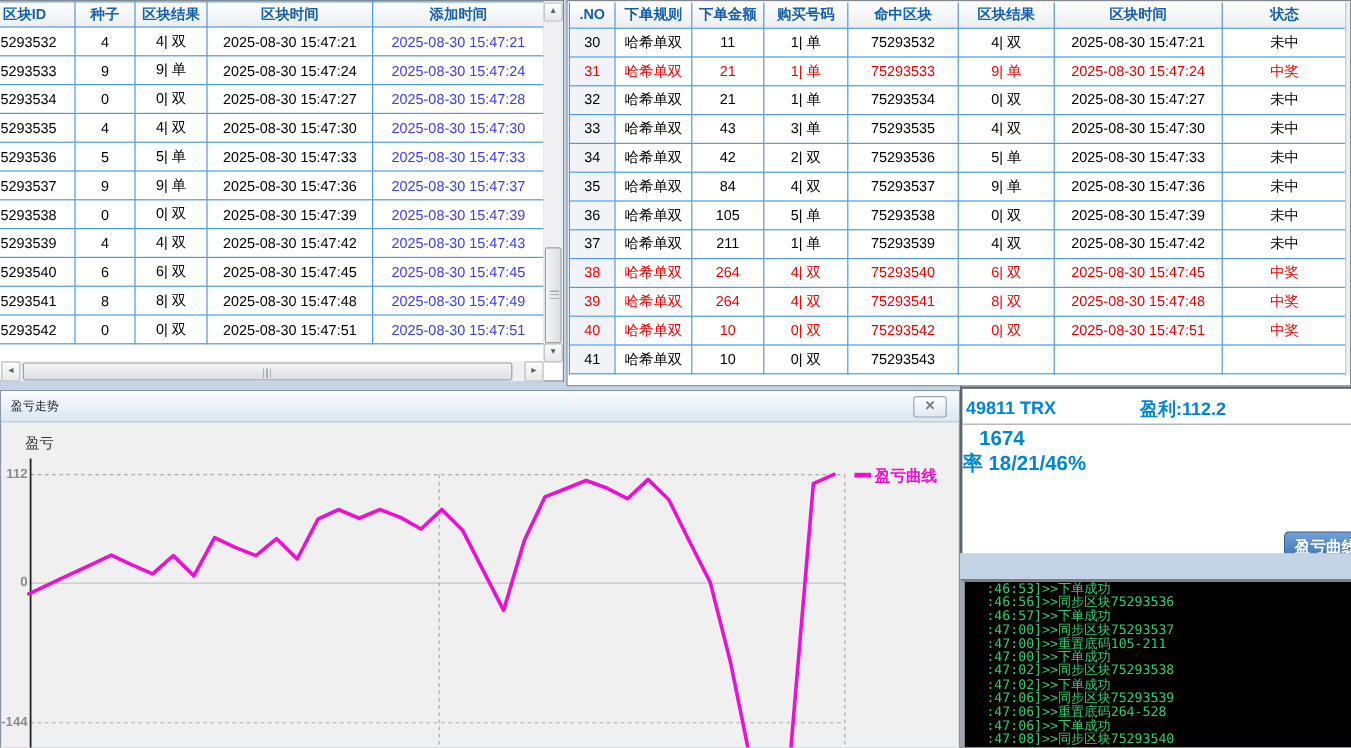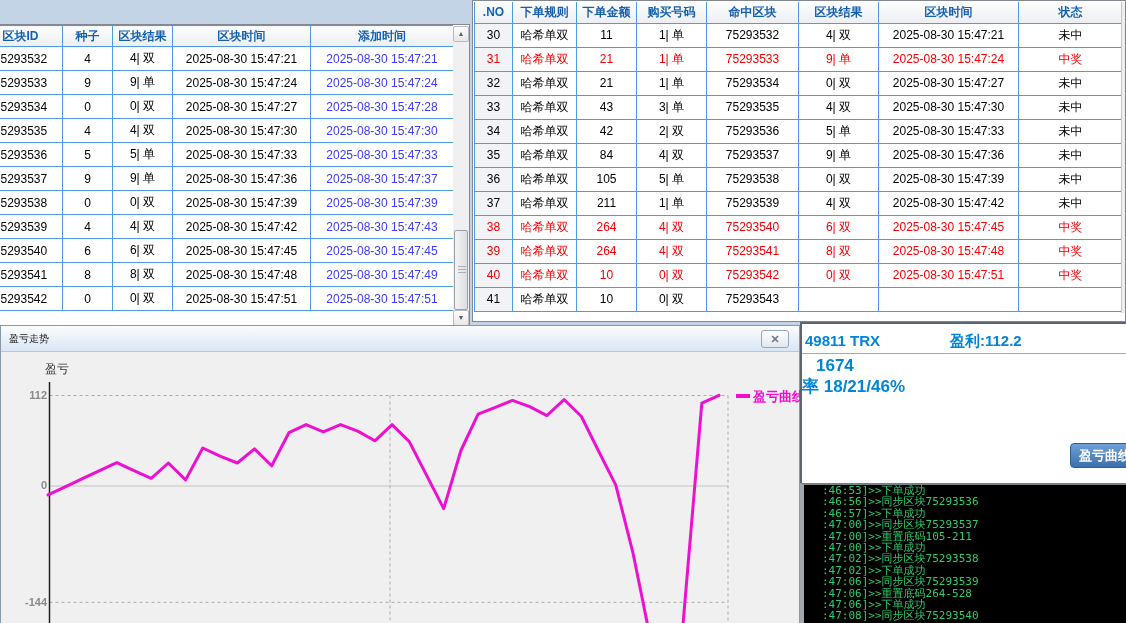--- a/index.html
+++ b/index.html
@@ -1,21 +1,21 @@
 <!DOCTYPE html>
 <html><head>
 <meta charset="utf-8">
 <style>
   * { margin:0; padding:0; box-sizing:border-box; }
   html,body { width:1126px; height:623px; overflow:hidden; }
   body { font-family:"Liberation Sans", sans-serif; background:#c3d4e6; position:relative; font-size:12px; }
 
   
   .win7-window { position:absolute; background:#fff; border:1px solid #828790; }
-  #left-window  { left:0; top:0; width:470px; height:318px; border-left:none;margin-top:24px; }
+  #left-window  { left:0; top:0; width:470px; height:318px; border-left:none; }
   #right-window { left:472px; top:0; width:654px; height:322px; }
 
   .tbl-clip { position:absolute; left:0; top:0; width:453px; height:298px; overflow:hidden; }
   table.grid { border-collapse:collapse; table-layout:fixed; }
   #left-table  { width:475px; margin-left:-22px; }
   #right-table { width:648px; margin-left:1px; margin-top:1px; }
   table.grid th {
     height:21px; font-weight:bold; color:#1560ae; text-align:center;
     background:linear-gradient(#fdfdfd,#eceef1);
     border:1px solid #4d9be2; border-top:none;
@@ -50,30 +50,30 @@
 
   
   #chart-window { position:absolute; left:0; top:325px; width:800px; height:298px;
                   background:#f0f0f0; border:1px solid #8898a8; border-bottom:none; }
   .titlebar { position:absolute; left:0; top:0; width:100%; height:26px;
               background:linear-gradient(#fbfcfd,#d9e6f4); border-bottom:1px solid #b8c6d8; }
   .titlebar .title { position:absolute; left:8px; top:6px; font-size:10px; color:#1a1a1a; }
   .closebtn { position:absolute; right:10px; top:4px; width:28px; height:18px;
               background:linear-gradient(#fefefe,#e2e8f0); border:1px solid #97a6b8; border-radius:3px;
               color:#6e7b8a; font-weight:bold; font-size:11px; text-align:center; line-height:16px; }
-  .chart-area { position:absolute; left:0; top:26px; width:800px; height:200px;margin-left:24px; }
+  .chart-area { position:absolute; left:0; top:26px; width:800px; height:200px; }
   .chart-ylab { position:absolute; left:20px; top:9px; font-size:12px; color:#333; }
   .ytick { position:absolute; left:0; width:22px; text-align:right; font-size:11px; color:#8a8a8a;font-weight:bold; }
   #yt0 { top:37px; } #yt1 { top:127px; } #yt2 { top:244px; }
   #chart-svg { position:absolute; left:0; top:0; }
   .legend-dash { position:absolute; left:711px; top:42px; width:14px; height:4px; background:#ee10d2; }
   .legend-text { position:absolute; left:728px; top:36px; font-size:13px; font-weight:bold; color:#ee10d2; }
 
   
-  #stats-panel { position:absolute; left:800px; top:322px; width:326px; height:161px;
+  #stats-panel { position:absolute; left:800px; top:322px; width:326px; height:139px;
                  background:#fff; border-left:2px solid #5a6570; border-top:2px solid #5a6570; overflow:hidden; }
   #stats-panel .blue { color:#0085d8; font-weight:bold; }
   #balance { position:absolute; left:3px; top:8px; font-size:15px; }
   #profit  { position:absolute; left:148px; top:8px; font-size:15px; }
   #stats-divider { position:absolute; left:0; top:29px; width:326px; height:1px; background:#a8a8a8; }
   #stat-line2 { position:absolute; left:14px; top:32px; font-size:17px; }
   #stat-line3 { position:absolute; left:0px;  top:51px; font-size:17px; }
   #curve-btn { position:absolute; right:-16px; top:119px; width:72px; height:25px;
                background:linear-gradient(#6fa0d8,#3d6fa8); border:1px solid #2d5f98; border-radius:4px;
                color:#fff; font-weight:bold; font-size:13px; text-align:left; padding-left:8px; }

